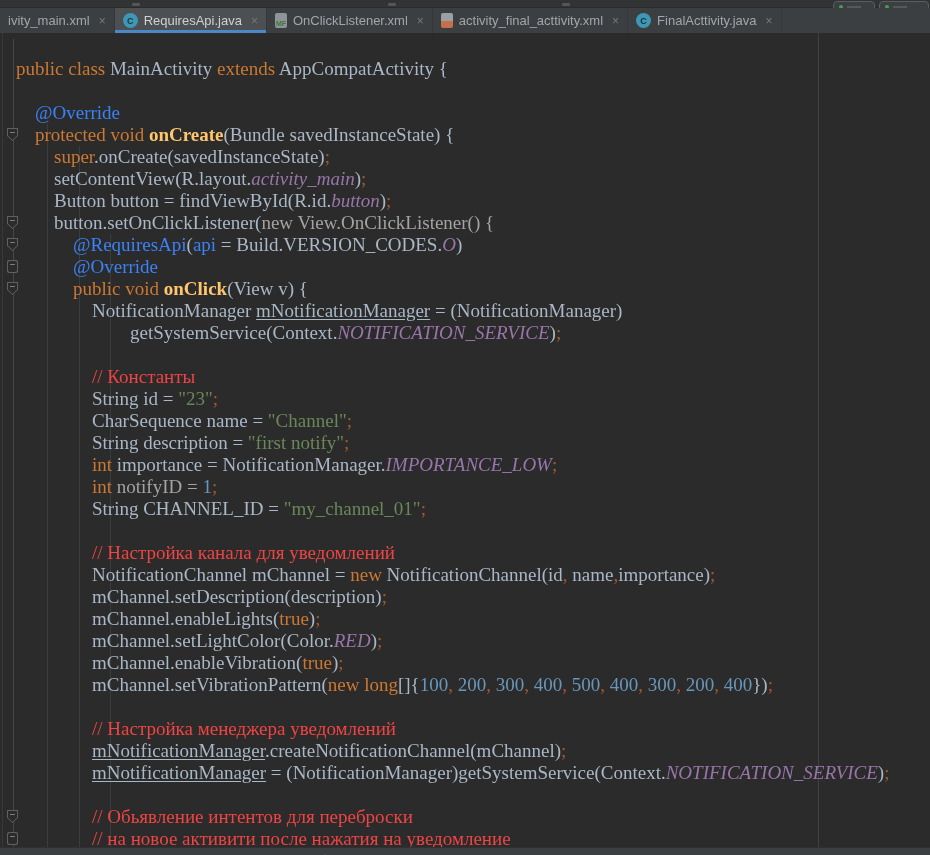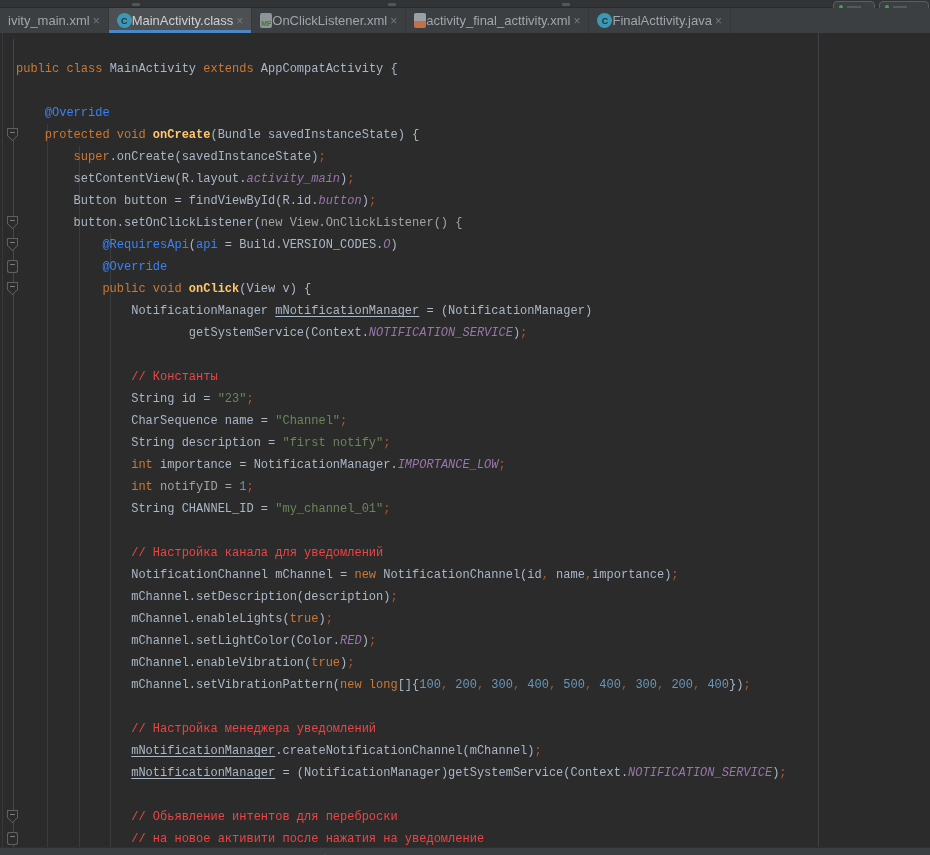--- a/index.html
+++ b/index.html
@@ -8,36 +8,36 @@
 
   
   .strip{position:absolute;top:0;left:0;width:930px;height:7px;background:#313335;border-bottom:1px solid #292B2D;}
   .nub{position:absolute;top:3px;width:8px;height:3px;background:#53575A;border-radius:1px;}
   .tb-w{position:absolute;top:1px;height:11px;border:1px solid #5A5E61;border-radius:4px;background:#3C3F41;display:flex;align-items:center;padding-left:5px;gap:4px;box-sizing:border-box;}
   .gdot{width:4px;height:4px;border-radius:50%;background:#499C54;}
   .gline{width:14px;height:2px;background:#55595C;}
 
   
   .tabbar{position:absolute;top:8px;left:0;width:930px;height:25px;background:#3C3F41;display:flex;overflow:hidden;}
-  .tab{display:flex;align-items:center;padding:0 8px;border-right:1px solid #35383A;color:#A0A6AB;font-size:13px;position:relative;white-space:nowrap;cursor:default;}
+  .tab{display:flex;align-items:center;gap:6px;padding:0 8px;border-right:1px solid #35383A;color:#A0A6AB;font-size:13px;position:relative;white-space:nowrap;cursor:default;}
   .tab.active{background:#4C5053;color:#CDD1D4;}
   .tab.active::after{content:"";position:absolute;left:0;right:0;bottom:0;height:3px;background:#4A88C7;}
   .tab .close{color:#75797D;font-size:12px;margin-left:3px;}
   .tabic{flex:0 0 auto;}
   .ic-java{width:15px;height:15px;border-radius:50%;background:#3E98B5;color:#17333D;font-weight:bold;font-size:9px;display:flex;align-items:center;justify-content:center;}
   .ic-xml{width:12px;height:15px;border-radius:2px;background:linear-gradient(to bottom,#9AA0A4 0,#9AA0A4 8px,#C4714B 8px,#C4714B 100%);}
   .ic-mf{width:12px;height:15px;border-radius:2px;background:#8E9497;color:#3E7A34;font-size:7px;font-weight:bold;display:flex;align-items:flex-end;justify-content:center;line-height:8px;}
 
   
   .editor{position:absolute;top:33px;left:0;width:930px;height:814px;background:#2B2B2B;overflow:hidden;}
   .vline{position:absolute;width:1px;background:#3A3D3F;}
   .leftedge{position:absolute;left:2px;top:0;bottom:0;width:1px;background:#37393B;}
   .gutterline{position:absolute;left:13px;top:6px;bottom:0;width:1px;background:#45484A;}
   .marginline{position:absolute;left:818px;top:0;bottom:0;width:1px;background:#3F4245;}
-  .code{position:absolute;top:25px;left:16px;font-family:Liberation Mono, monospace;font-size:12px;line-height:22px;white-space:pre;}
+  .code{position:absolute;top:25px;left:16px;font-family:Liberation Serif, serif;font-size:19px;line-height:22px;white-space:pre;}
   .line{height:22px;}
   .sg-p{color:#A9B7C6}
   .sg-k{color:#CC7832}
   .sg-m{color:#FFC66D;font-weight:bold}
   .sg-a{color:#3b82f6}
   .sg-s{color:#6A8759}
   .sg-n{color:#6897BB}
   .sg-c{color:#ef4444}
   .sg-t{color:#9876AA;font-style:italic}
   .sg-x{color:#A9582E}
@@ -78,21 +78,21 @@
     </div>
   </div>
 
   <div class="tabbar">
       <div class="tab">
         <span>ivity_main.xml</span>
         <span class="close">×</span>
       </div>
       <div class="tab active">
         <span class="tabic ic-java">C</span>
-        <span>MainActivity.class</span>
+        <span>RequiresApi.java</span>
         <span class="close">×</span>
       </div>
       <div class="tab">
         <span class="tabic ic-mf">MF</span>
         <span>OnClickListener.xml</span>
         <span class="close">×</span>
       </div>
       <div class="tab">
         <span class="tabic ic-xml"></span>
         <span>activity_final_acttivity.xml</span>

